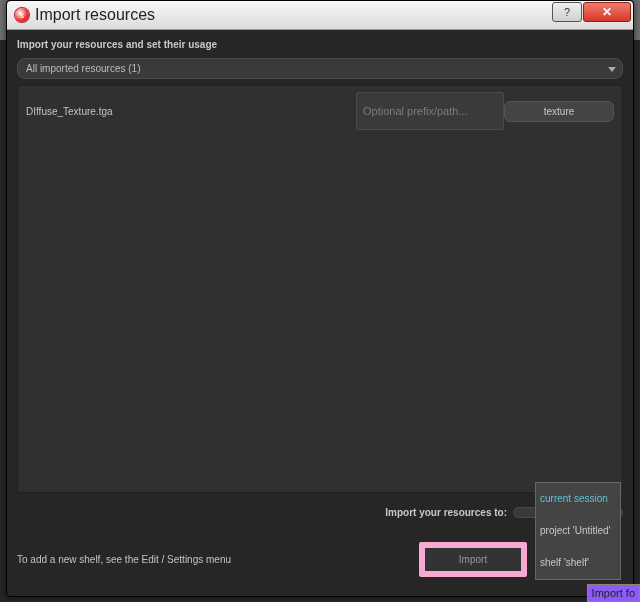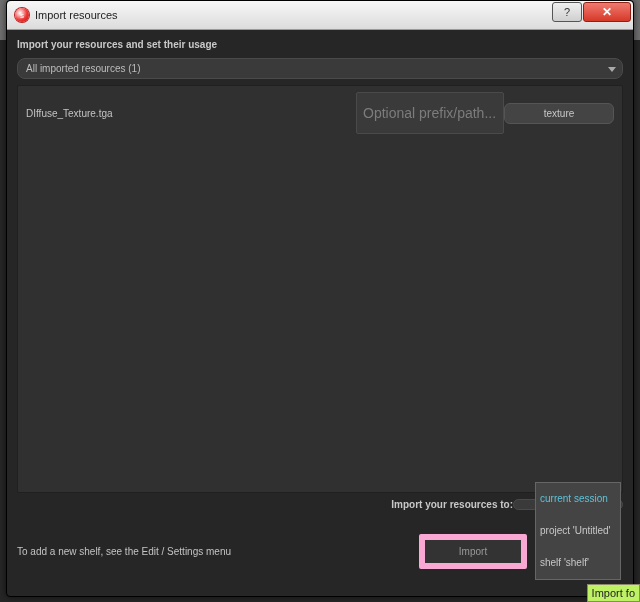--- a/index.html
+++ b/index.html
@@ -3,53 +3,53 @@
 <meta charset="utf-8">
 <style>
   html,body{margin:0;padding:0;width:640px;height:602px;background:#333;font-family:Verdana,Tahoma,Arial,sans-serif;font-size:10px;color:#c8c8c8;overflow:hidden}
   
   .page-bg{position:absolute;inset:0;background:linear-gradient(180deg,#6f6f6f 0,#6f6f6f 40px,#262626 40px,#262626 100%)}
   
   .window{position:absolute;left:6px;top:0;width:626px;height:595px;background:#262626;border:1px solid #000;box-shadow:0 0 6px rgba(0,0,0,.6);border-radius:4px}
   
   .titlebar{height:28px;background:linear-gradient(#f7f7f7,#dcdcdc);border-bottom:1px solid #9a9a9a;border-radius:4px 4px 0 0;display:flex;align-items:center;position:relative}
   .titlebar .icon{width:14px;height:14px;border-radius:50%;background:radial-gradient(circle at 5px 5px,#fff,#e33 55%,#b11);margin:0 6px 0 8px;box-shadow:0 0 0 1px #b22;display:flex;align-items:center;justify-content:center;color:#fff;font-size:8px}
-  .titlebar .title{color:#222;font-size:11px}
+  .titlebar .title{color:#222;font-size:16px}
   .win-btns{position:absolute;right:2px;top:1px;display:flex}
   .win-btn{width:28px;height:18px;margin-left:1px;border:1px solid #555;border-radius:3px;background:linear-gradient(#f0f0f0,#cfcfcf);color:#333;display:flex;align-items:center;justify-content:center;font-size:11px;line-height:1}
   .win-btn.close{width:46px;background:linear-gradient(#f07a6f,#d6392a);border:1px solid #8e1f14;color:#fff;font-weight:bold;font-size:12px}
   
   .body{position:absolute;left:10px;right:10px;top:38px;bottom:10px}
   .head-row{display:flex;align-items:flex-end;justify-content:space-between;margin-bottom:8px}
   .head-row .lbl{color:#c9c9c9;font-weight:bold}
   .head-btns{display:flex;gap:4px}
   .btn{background:#3a3a3a;border:1px solid #4a4a4a;color:#bdbdbd;padding:3px 8px;font-size:10px;border-radius:2px}
   .btn.disabled{color:#6b6b6b;border-color:#3a3a3a}
   .combo{position:relative;background:#3a3a3a;border:1px solid #4a4a4a;color:#bdbdbd;padding:4px 16px 4px 8px;border-radius:8px}
   .combo .caret{position:absolute;right:6px;top:50%;margin-top:-2px;border-left:4px solid transparent;border-right:4px solid transparent;border-top:5px solid #aaa}
   .combo.full{display:block}
   
   .list{background:#303030;border:1px solid #202020;height:406px;margin-top:6px;border-radius:2px}
   .row{display:flex;align-items:center;padding:6px 8px;gap:0}
   .row .name{flex:1;color:#c3c3c3}
-  .row .prefix{width:134px;background:#3a3a3a;border:1px solid #4a4a4a;color:#7c7c7c;padding:12px 6px;font-size:14px;border-radius:2px}
+  .row .prefix{width:134px;background:#3a3a3a;border:1px solid #4a4a4a;color:#7c7c7c;padding:12px 6px;font-size:11px;border-radius:2px}
   .row .type{width:96px;text-align:center;background:#444;border:1px solid #555;color:#c8c8c8;padding:4px 6px;border-radius:6px;position:relative}
   
-  .footer1{display:flex;justify-content:flex-end;margin-top:6px;}
+  .footer1{display:flex;justify-content:flex-end;margin-top:14px;gap:6px}
   .footer1 .combo{width:84px}
   .footer2{display:flex;align-items:center;margin-top:24px}
   .footer2 .hint{flex:1;color:#c3c3c3}
   .import-btn{width:96px;text-align:center;background:#333;border:6px solid #f9a8d4;color:#999;padding:6px 0;border-radius:2px;margin-right:96px}
   
   .dropdown{position:absolute;right:12px;bottom:16px;width:84px;background:#444;border:1px solid #666;font-size:10px;color:#c8c8c8}
   .dropdown .opt{padding:10px 4px;white-space:nowrap;overflow:hidden;line-height:12px}
   .dropdown .opt.sel{color:#5ec3d9}
   .red-box{position:absolute;right:12px;bottom:41px;width:84px;height:14px;border:1px solid #d92b2b;pointer-events:none}
   
-  .tooltip{position:absolute;right:0;bottom:0;background:#bef264;border:1px solid #8a8a6a;color:#222;padding:2px 4px;font-size:11px}
+  .tooltip{position:absolute;right:0;bottom:0;background:#8b5cf6;border:1px solid #8a8a6a;color:#222;padding:2px 4px;font-size:11px}
 </style>
 </head>
 <body>
 
 <div class="page-bg"></div>
 
 <div class="window">
 
   <div class="titlebar">
     <span class="icon">s</span>

